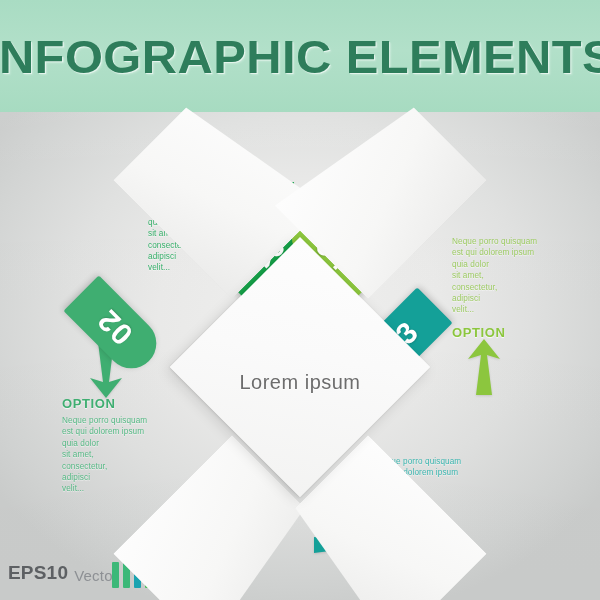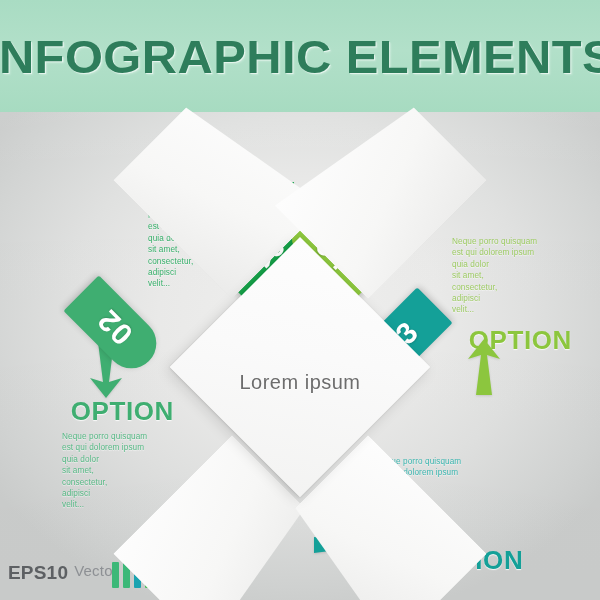--- a/index.html
+++ b/index.html
@@ -99,23 +99,22 @@
   
   .ribbon-02{left:-176px;top:-6px;transform:rotate(135deg);transform-origin:50% 0%;background:#3fae71;}
   
   .ribbon-03{left:42px;top:6px;transform:rotate(-135deg);transform-origin:50% 0%;background:#14a098;}
   
   .ribbon-04{left:42px;top:-176px;transform:rotate(-45deg);transform-origin:50% 100%;background:#8cc63e;}
 
   
   .opt{position:absolute;}
   .opt-title{
-    font-size:26px;font-weight:bold;letter-spacing:.6px;
+    font-size:13px;font-weight:bold;letter-spacing:.6px;
     text-shadow:0 1px 1px rgba(255,255,255,.85);
-    text-align:right;
   }
   .opt-body{
     font-size:8.2px;line-height:11.4px;letter-spacing:.1px;
     text-shadow:0 1px 1px rgba(255,255,255,.7);
   }
   .opt-body div{white-space:nowrap;}
 
   .opt-01{left:148px;top:175px;width:112px;text-align:left;}
   .opt-01 .opt-title{color:#16a34a;}
   .opt-01 .opt-body{color:#36b06a;margin-top:4px;}
@@ -134,21 +133,21 @@
 
   
   .arrow{position:absolute;}
   .arrow svg{display:block;filter:drop-shadow(0 1px 1px rgba(0,0,0,.12));}
   .arr-01{left:238px;top:172px;}
   .arr-02{left:88px;top:342px;}
   .arr-03{left:314px;top:527px;}
   .arr-04{left:466px;top:339px;}
 
   
-  .footer{position:absolute;left:8px;top:562px;display:flex;align-items:flex-start;}
+  .footer{position:absolute;left:8px;top:562px;display:flex;align-items:flex-end;}
   .eps{font-size:19px;font-weight:bold;color:#5d6063;letter-spacing:.2px;}
   .vec{font-size:15px;color:#8d9094;margin-left:6px;letter-spacing:.2px;}
   .logo{position:absolute;left:112px;top:548px;width:44px;height:40px;}
   .logo i{position:absolute;bottom:0;width:7px;border-radius:1px;display:block;}
 </style>
 </head>
 <body>
 
 <div id="stage">
 

